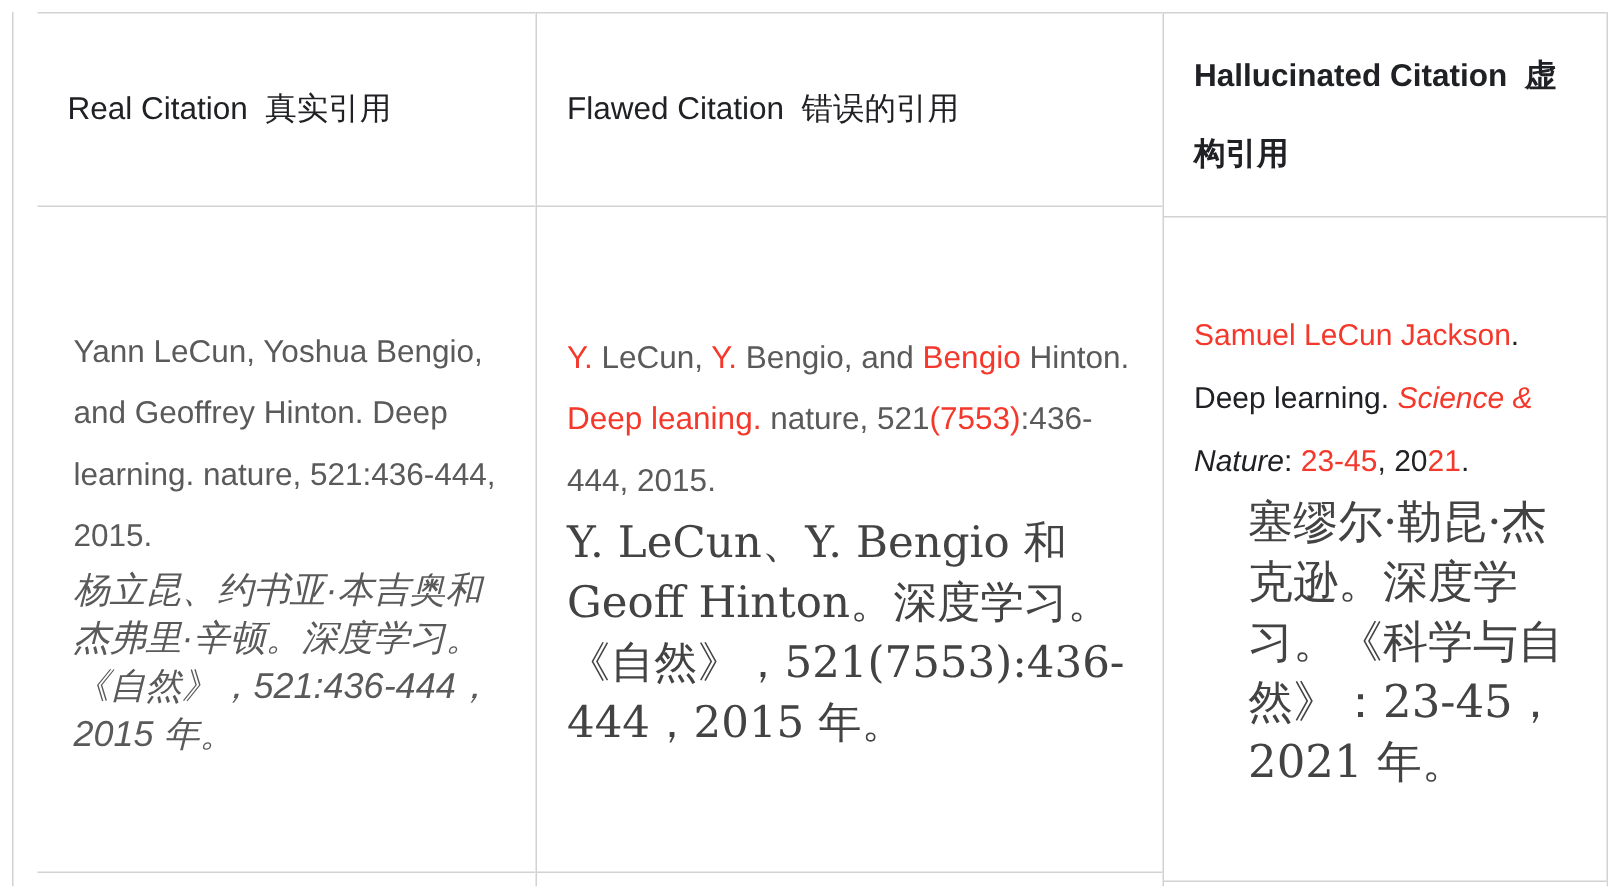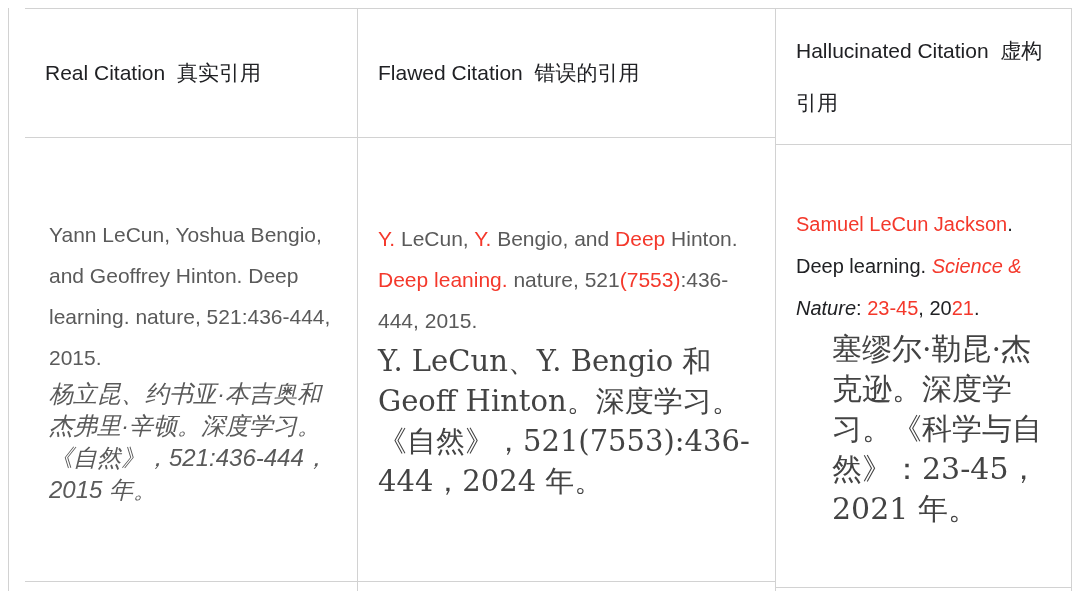--- a/index.html
+++ b/index.html
@@ -16,21 +16,21 @@
   .header{
     border-top:1px solid var(--border);
     border-bottom:1px solid var(--border);
     display:flex;align-items:center;
     padding:0 20px;
     color:var(--dark);
     font-size:21px;line-height:52px;
     white-space:pre-wrap;
   }
   .col-real .header,.col-flawed .header{height:130px;}
-  .col-hallucinated .header{height:137px;}
+  .col-hallucinated .header{height:137px;font-weight:bold;}
   .body{
     display:flex;flex-direction:column;justify-content:center;
     border-bottom:1px solid var(--border);
   }
   .col-real .body,.col-flawed .body{height:444px;}
   .col-hallucinated .body{height:443px;}
   .col-real .body{padding:0 24px;}
   .col-flawed .body,.col-hallucinated .body{padding:0 20px;}
   .stub{flex:1;background:#fff;}
   p.cite{white-space:pre-wrap;margin:0;}
@@ -61,22 +61,22 @@
       <p class="cite cite-zh">杨立昆、约书亚·本吉奥和杰弗里·辛顿。深度学习。《自然》，521:436-444，2015 年。</p>
     </div>
     <div class="cell stub"></div>
   </div>
 
   <div class="col col-flawed">
     <div class="cell header">
       <span>Flawed Citation&nbsp; 错误的引用</span>
     </div>
     <div class="cell body">
-      <p class="cite cite-en"><span class="red">Y.</span><span> LeCun, </span><span class="red">Y.</span><span> Bengio, and </span><span class="red">Deep</span><span> Hinton. </span><span class="red">Deep leaning.</span><span> nature, 521</span><span class="red">(7553)</span><span>:436-444, 2015.</span></p>
-      <p class="cite cite-zh">Y. LeCun、Y. Bengio 和 Geoff Hinton。深度学习。《自然》，521(7553):436-444，2024 年。</p>
+      <p class="cite cite-en"><span class="red">Y.</span><span> LeCun, </span><span class="red">Y.</span><span> Bengio, and </span><span class="red">Bengio</span><span> Hinton. </span><span class="red">Deep leaning.</span><span> nature, 521</span><span class="red">(7553)</span><span>:436-444, 2015.</span></p>
+      <p class="cite cite-zh">Y. LeCun、Y. Bengio 和 Geoff Hinton。深度学习。《自然》，521(7553):436-444，2015 年。</p>
     </div>
     <div class="cell stub"></div>
   </div>
 
   <div class="col col-hallucinated">
     <div class="cell header">
       <span>Hallucinated Citation&nbsp;&nbsp;虚构引用</span>
     </div>
     <div class="cell body">
       <p class="cite cite-en"><span class="red">Samuel LeCun Jackson</span><span>. Deep learning. </span><span class="red italic">Science &amp;</span><span class="italic"> Nature</span><span>: </span><span class="red">23-45</span><span>, 20</span><span class="red">21</span><span>.</span></p>

